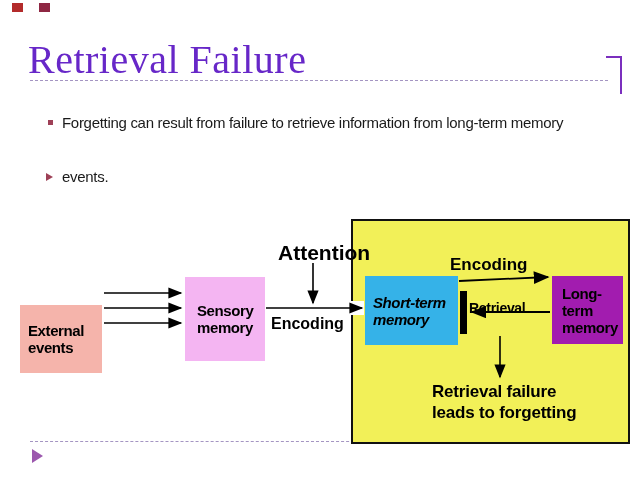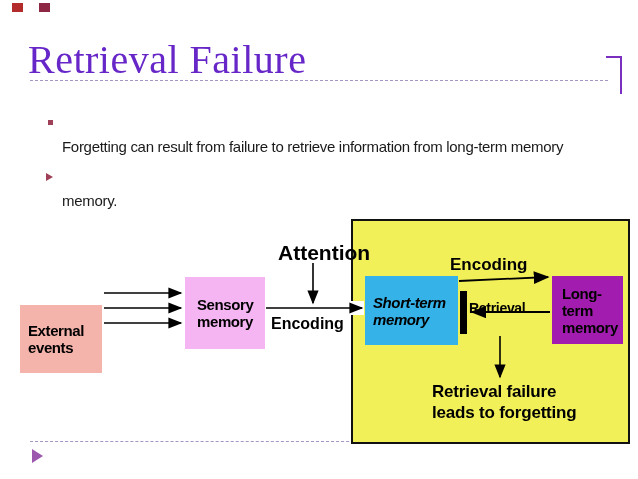--- a/index.html
+++ b/index.html
@@ -15,21 +15,21 @@
     font-family:"Liberation Serif","DejaVu Serif",serif;
     font-size:40px;line-height:40px;font-weight:400;letter-spacing:.5px;
   }
   .dotline{position:absolute;height:0;border-top:1px dashed #a495c2;}
   
   .brk{position:absolute;}
   
   .bullet{position:absolute;left:46px;}
   .bullet .txt{
     position:absolute;left:16px;top:0;width:560px;
-    font-size:15px;line-height:20px;letter-spacing:-0.3px;color:#1a1a1a;margin-top:24px;
+    font-size:15px;line-height:20px;letter-spacing:-0.3px;color:#1a1a1a;
   }
   .marker-square{position:absolute;left:2px;top:7px;width:5px;height:5px;}
   .marker-tri{
     position:absolute;left:0;top:6px;width:0;height:0;
     border-top:4px solid transparent;border-bottom:4px solid transparent;
     border-left:7px solid #9e4057;
   }
   
   #yellow-panel{
     position:absolute;left:351px;top:219px;width:279px;height:225px;
@@ -72,34 +72,34 @@
   <div class="bullet" style="top:113px;">
     <div class="marker-square" style="background: rgb(158, 64, 87);"></div>
     <div class="txt">
       <div>Forgetting can result from failure to retrieve information from long-term memory</div>
     </div>
   </div>
 
   <div class="bullet" style="top:167px;">
     <div class="marker-tri" style="border-left-color: rgb(158, 64, 87);"></div>
     <div class="txt">
-      <div>memory.</div>
+      <div>events.</div>
     </div>
   </div>
 
   <div id="bottom-dotline" class="dotline"></div>
 
   <div id="yellow-panel" style="background: rgb(242, 240, 88);"></div>
 
   <div class="mem-box" style="left: 20px; top: 277px; width: 82px; height: 68px; padding-left: 8px; box-sizing: border-box; background: rgb(245, 180, 171); margin-top: 28px;">
     <span>External</span>
     <span>events</span>
   </div>
 
-  <div class="mem-box" style="left: 185px; top: 277px; width: 80px; height: 72px; padding-left: 12px; box-sizing: border-box; background: rgb(244, 181, 242);">
+  <div class="mem-box" style="left: 185px; top: 277px; width: 80px; height: 84px; padding-left: 12px; box-sizing: border-box; background: rgb(244, 181, 242);">
     <span>Sensory</span>
     <span>memory</span>
   </div>
 
   <div class="mem-box" style="left: 365px; top: 276px; width: 93px; height: 69px; padding-left: 8px; box-sizing: border-box; background: rgb(53, 178, 232); font-style: italic;">
     <span>Short-term</span>
     <span>memory</span>
   </div>
 
   <div class="mem-box" style="left: 552px; top: 276px; width: 71px; height: 68px; padding-left: 10px; box-sizing: border-box; background: #a21caf;">

